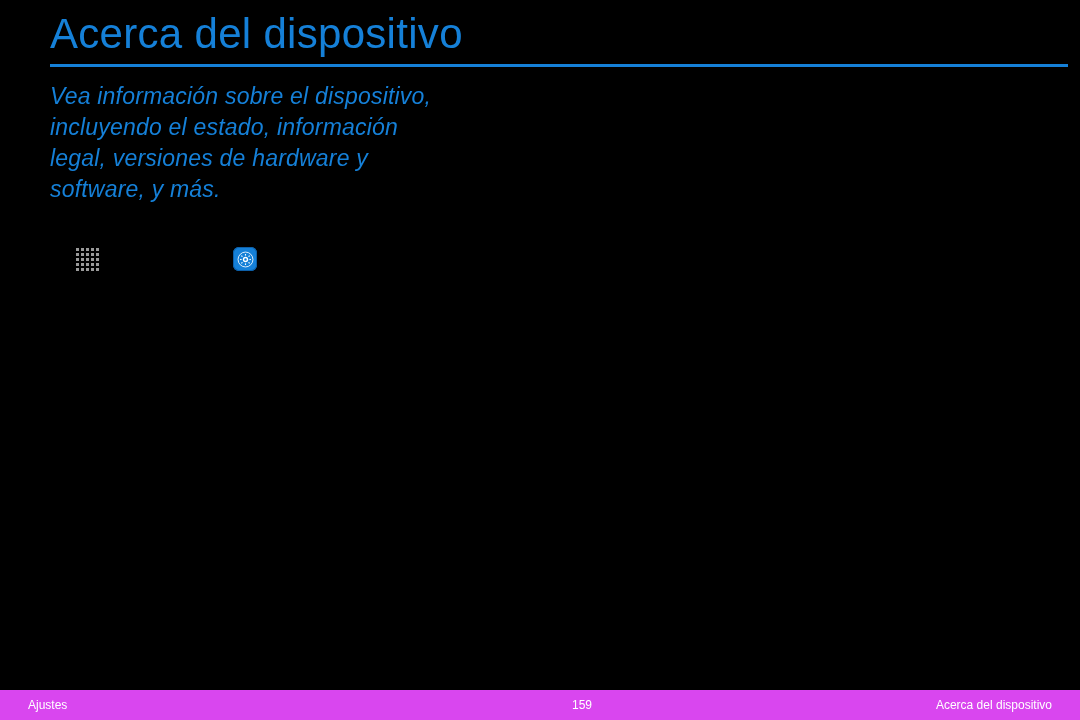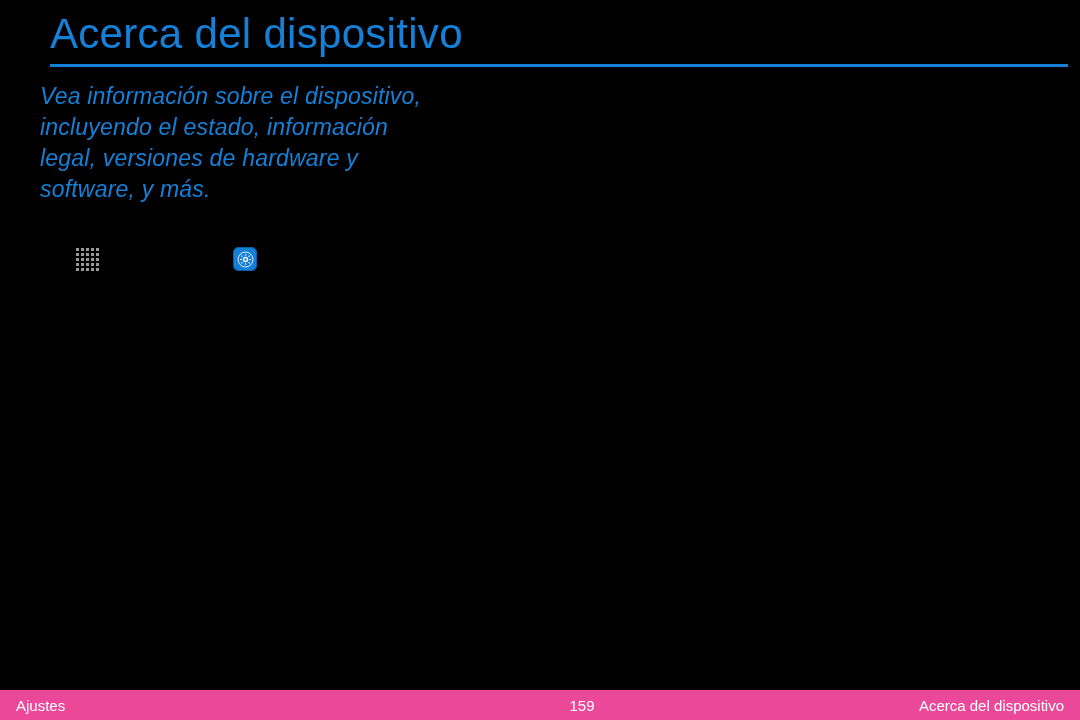--- a/index.html
+++ b/index.html
@@ -25,21 +25,21 @@
     .title-rule {
       height: 3px;
       background: #1580d8;
       margin: 0 12px 0 50px;
     }
     .intro-text {
       color: #1580d8;
       font-size: 23px;
       font-style: italic;
       line-height: 1.35;
-      padding: 14px 0 0 40px;
+      padding: 14px 0 0 50px;
       max-width: 450px;
       letter-spacing: 0.2px;
     }
     .icons-row {
       display: flex;
       align-items: center;
       gap: 134px;
       padding: 42px 0 0 76px;
     }
     .grid-icon {
@@ -66,27 +66,27 @@
     .gear-svg {
       width: 17px;
       height: 17px;
     }
     .footer {
       position: absolute;
       left: 0;
       right: 0;
       bottom: 0;
       height: 30px;
-      background: #ec4899;
+      background: #d946ef;
       display: flex;
       align-items: center;
       justify-content: space-between;
       color: #fff;
-      font-size: 15px;
-      padding: 0 16px;
+      font-size: 12px;
+      padding: 0 28px;
     }
     .footer-center {
       position: absolute;
       left: 50%;
       transform: translateX(-50%);
       margin-left: 42px;
     }
   </style>
 </head>
 <body>

